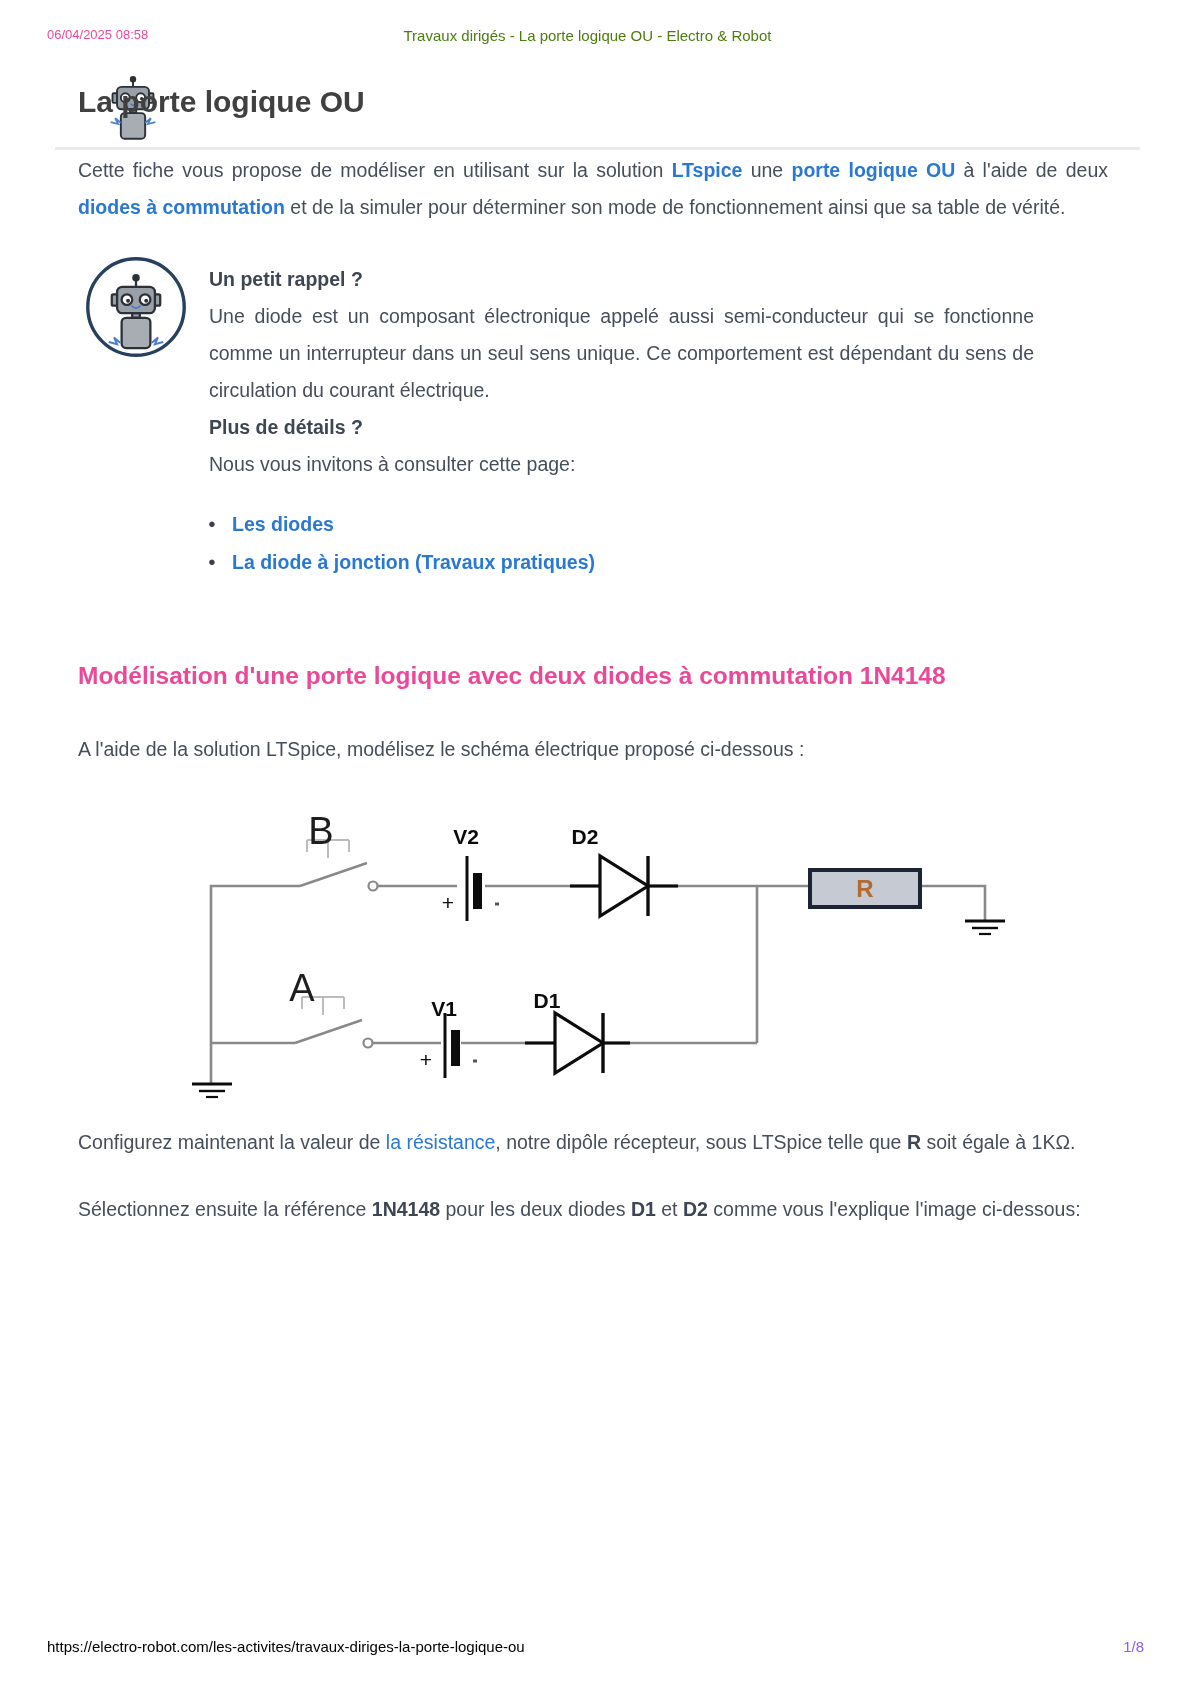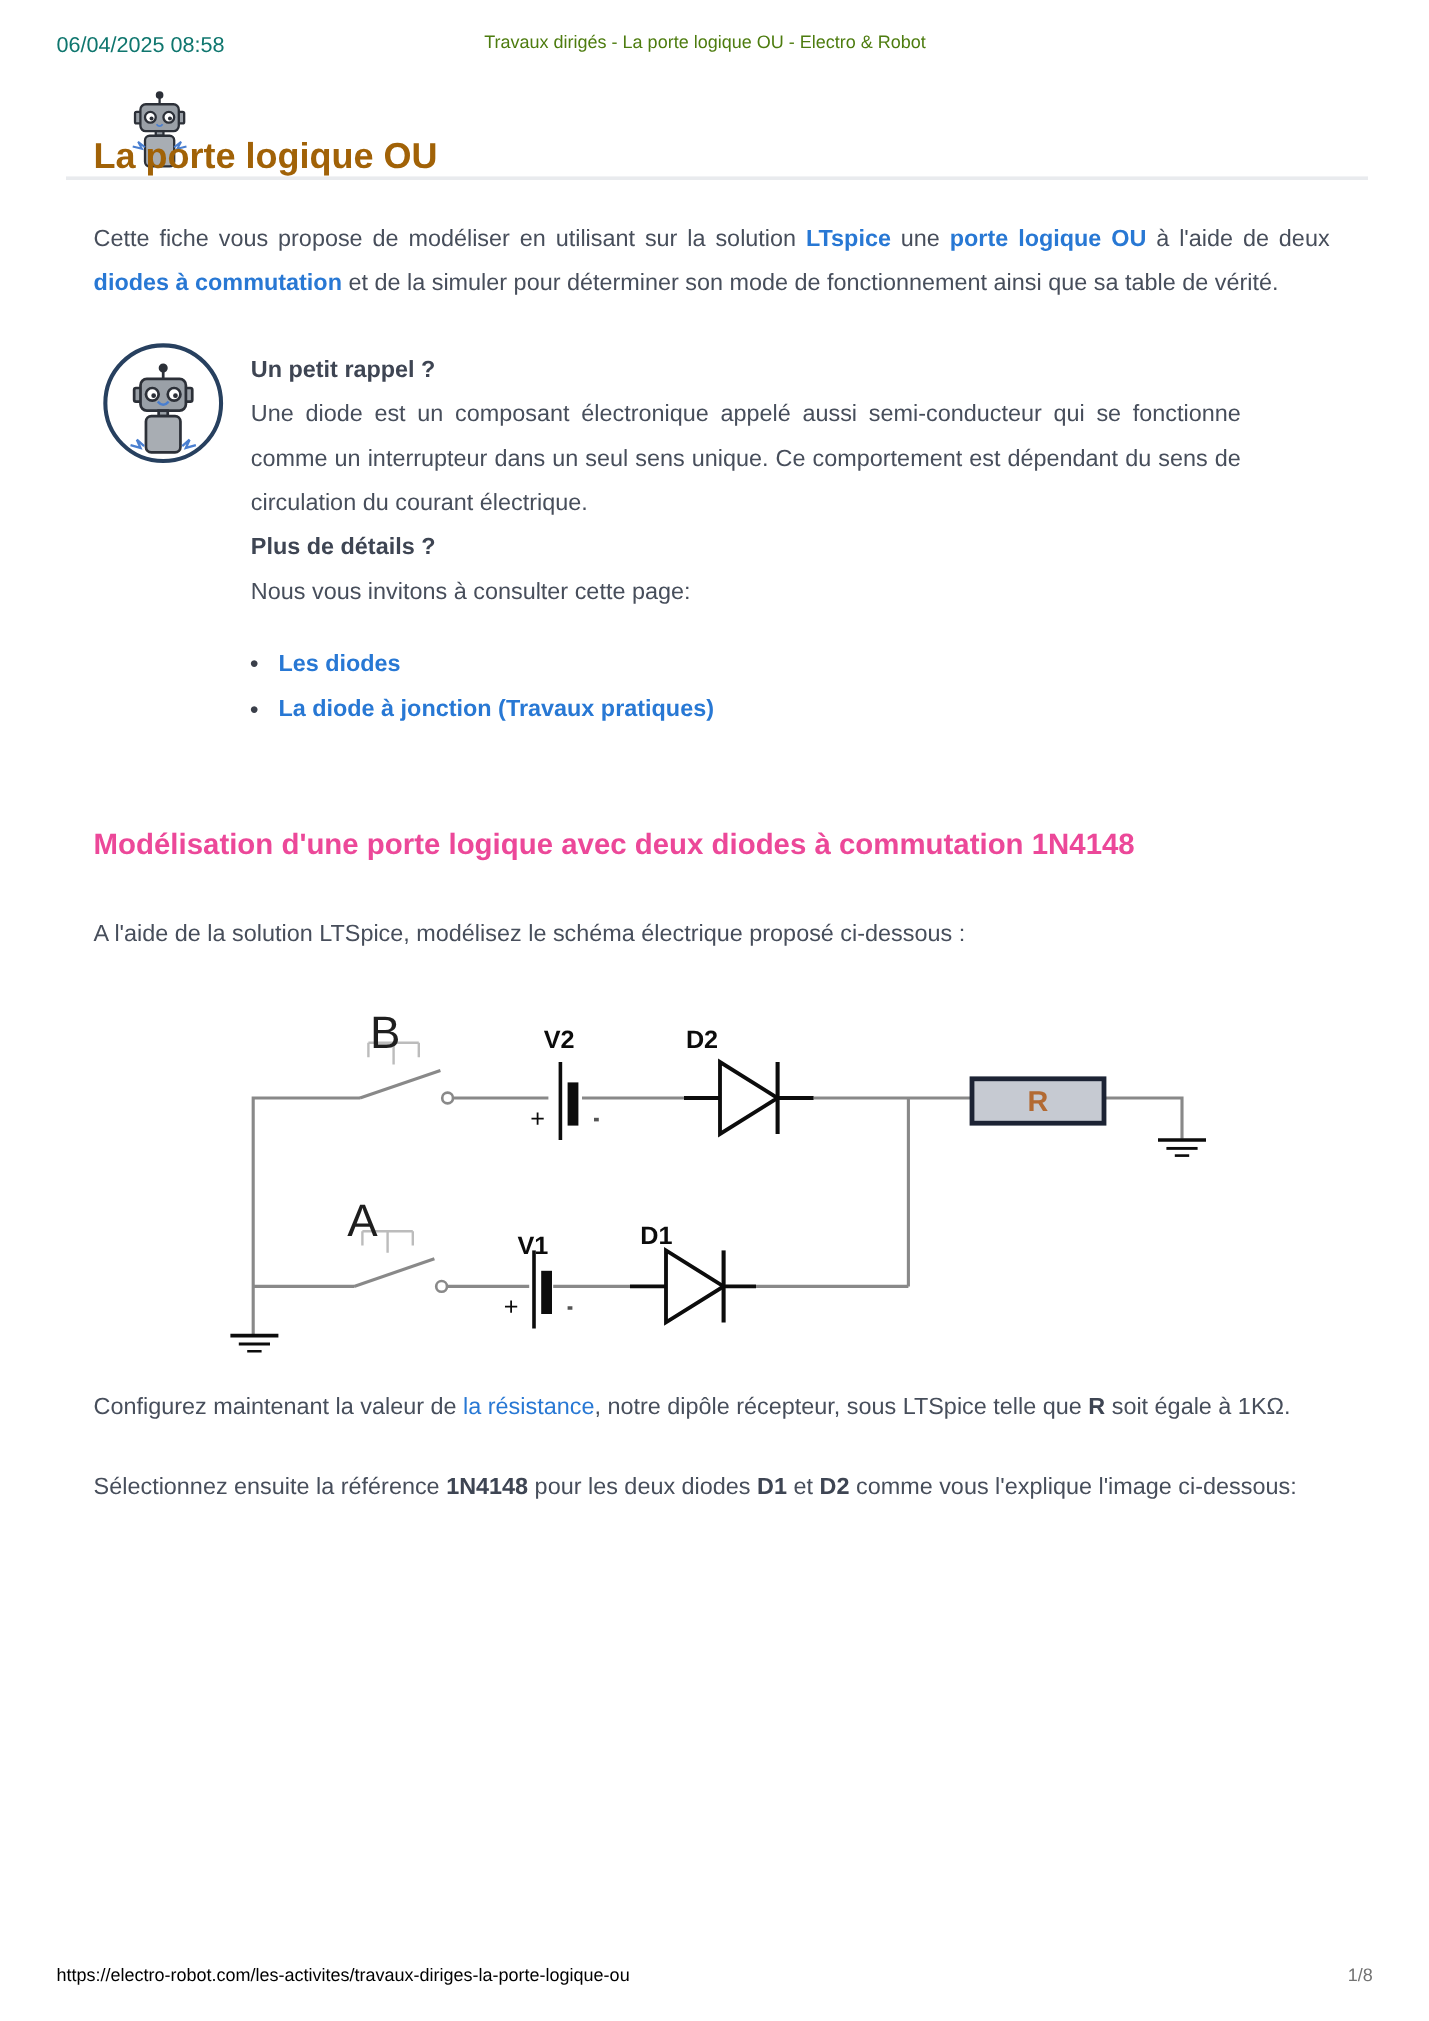--- a/index.html
+++ b/index.html
@@ -1,27 +1,27 @@
 <!DOCTYPE html>
 <html><head>
 <meta charset="utf-8">
 <style>
   * { margin:0; padding:0; box-sizing:border-box; }
   html,body { background:#ffffff; }
   body { font-family:"Liberation Sans", sans-serif; }
   .page { position:relative; width:1191px; height:1684px; background:#fff; overflow:hidden; }
 
-  .header-date { position:absolute; top:27px; left:47px; font-size:18px; color:#0f766e; }
+  .header-date { position:absolute; top:27px; left:47px; font-size:13px; color:#ec4899; }
   .header-title { position:absolute; top:27px; left:0; right:16px; text-align:center; font-size:15px; color:#4d7c0f; }
   .logo { position:absolute; top:72px; left:101px; width:64px; height:72px; }
   .divider { position:absolute; top:147px; left:55px; width:1085px; height:3px; background:#e9ebee; }
 
   .content { position:absolute; left:78px; top:0; width:1030px; color:#474e5b;
              font-size:19.5px; line-height:36.5px; }
-  h1.doc-title { margin-top:113px; font-size:30px; line-height:36px; color:#a16207; font-weight:bold; }
+  h1.doc-title { margin-top:84px; font-size:30px; line-height:36px; color:#404040; font-weight:bold; }
   p.intro { margin-top:32px; text-align:justify; }
   a.lnk { color:#2878d4; text-decoration:none; font-weight:bold; }
   a.lnk.plain { font-weight:normal; }
   strong { color:#3e4553; }
 
   .rappel { margin-top:30px; display:flex; }
   .avatar { flex:0 0 104px; width:104px; height:104px; margin-left:6px; }
   .rappel-text { margin-left:21px; padding-top:6px; width:825px; line-height:37px; }
   .rappel-text .bold-line { font-weight:bold; color:#3e4553; }
   .rappel-text .just { text-align:justify; }
@@ -32,21 +32,21 @@
 
   h2.section-title { margin-top:78px; font-size:24.5px; line-height:34px; color:#ec4899; font-weight:bold; }
   p.schema-intro { margin-top:38px; }
 
   .circuit { margin-top:0; margin-left:109px; width:823px; height:345px; }
 
   p.config { text-align:justify; }
   p.select { margin-top:30px; text-align:justify; }
 
   .footer-url { position:absolute; top:1638px; left:47px; font-size:15px; color:#000; }
-  .footer-page { position:absolute; top:1638px; right:47px; font-size:15px; color:#737373; }
+  .footer-page { position:absolute; top:1638px; right:47px; font-size:15px; color:#8b5cf6; }
 
   svg text { font-family:"Liberation Sans", sans-serif; }
 </style>
 </head>
 <body>
 
 <div class="page">
 
   <div class="header-date">06/04/2025 08:58</div>
   <div class="header-title">Travaux dirigés - La porte logique OU - Electro &amp; Robot</div>

